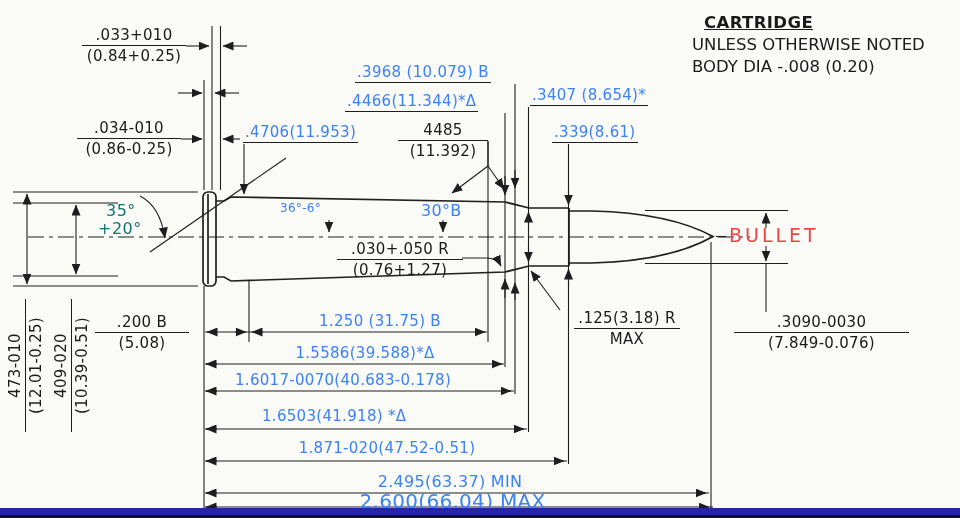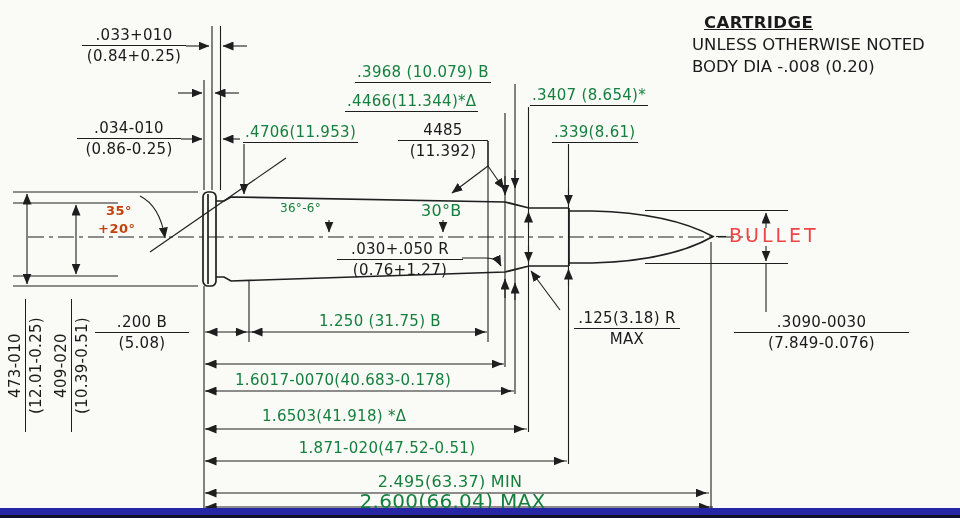--- a/index.html
+++ b/index.html
@@ -1,26 +1,26 @@
 <!DOCTYPE html>
 <html><head>
 <meta charset="utf-8">
 <style>
   html,body{margin:0;padding:0;background:#e8e8e8;}
   #page{position:relative;width:960px;height:518px;background:#fafaf7;overflow:hidden;
         font-family:"DejaVu Sans", sans-serif;color:#1a1a1a;}
   svg{position:absolute;left:0;top:0;}
-  .lbl{position:absolute;font-size:15px;letter-spacing:.3px;white-space:nowrap;color:#15803d;}
+  .lbl{position:absolute;font-size:15px;letter-spacing:.3px;white-space:nowrap;color:#3b82f6;}
   .ul{border-bottom:1.6px solid #1e1e1e;padding:0 2px 1px 2px;}
   .frac{position:absolute;text-align:center;font-size:15px;letter-spacing:.3px;line-height:18px;color:#1a1a1a;}
   .frac .tp{display:block;border-bottom:1.6px solid #1e1e1e;padding:0 3px 1px 3px;white-space:nowrap;}
   .frac .bt{display:block;padding-top:1px;white-space:nowrap;}
   .rotwrap{position:absolute;transform-origin:0 0;transform:rotate(-90deg);}
   .rotwrap .frac{position:relative;}
-  .angle2{position:absolute;font-size:13px;line-height:18px;color:#c2410c;letter-spacing:.5px;font-weight:bold;}
+  .angle2{position:absolute;font-size:16px;line-height:18px;color:#0f766e;letter-spacing:.5px;}
   .title-block{position:absolute;left:692px;top:12px;font-size:16.5px;line-height:22px;}
   .title-block .t{font-weight:bold;text-decoration:underline;letter-spacing:.4px;margin-left:12px;}
   .bullet-lbl{position:absolute;font-size:19px;letter-spacing:3px;color:#ef4444;text-align:right;}
   .bluebar{position:absolute;left:0;width:960px;background:#2525a5;}
   .darkbar{position:absolute;left:0;width:960px;background:#10102a;}
 </style>
 </head>
 <body>
 
 <div id="page">
@@ -191,20 +191,21 @@
       <span class="tp">409-020</span>
       <span class="bt">(10.39-0.51)</span>
     </div>
   </div>
 
   <div class="frac" style="left:95px;top:313px;width:94px">
     <span class="tp">.200 B</span>
     <span class="bt">(5.08)</span>
   </div>
   <div class="lbl" style="left:270px;top:312px;width:220px;text-align:center">1.250 (31.75) B</div>
+  <div class="lbl" style="left:250px;top:344px;width:230px;text-align:center">1.5586(39.588)*Δ</div>
   <div class="lbl" style="left:235px;top:371px;width:270px;">1.6017-0070(40.683-0.178)</div>
   <div class="lbl" style="left:262px;top:407px;width:220px;">1.6503(41.918) *Δ</div>
   <div class="lbl" style="left:262px;top:439px;width:250px;text-align:center">1.871-020(47.52-0.51)</div>
   <div class="lbl" style="left:320px;top:472px;width:260px;text-align:center;font-size:16px">2.495(63.37) MIN</div>
   <div class="lbl" style="left:320px;top:489px;width:265px;text-align:center;font-size:20px">2.600(66.04) MAX</div>
 
   <div class="frac" style="left:574px;top:309px;width:106px">
     <span class="tp">.125(3.18) R</span>
     <span class="bt">MAX</span>
   </div>

